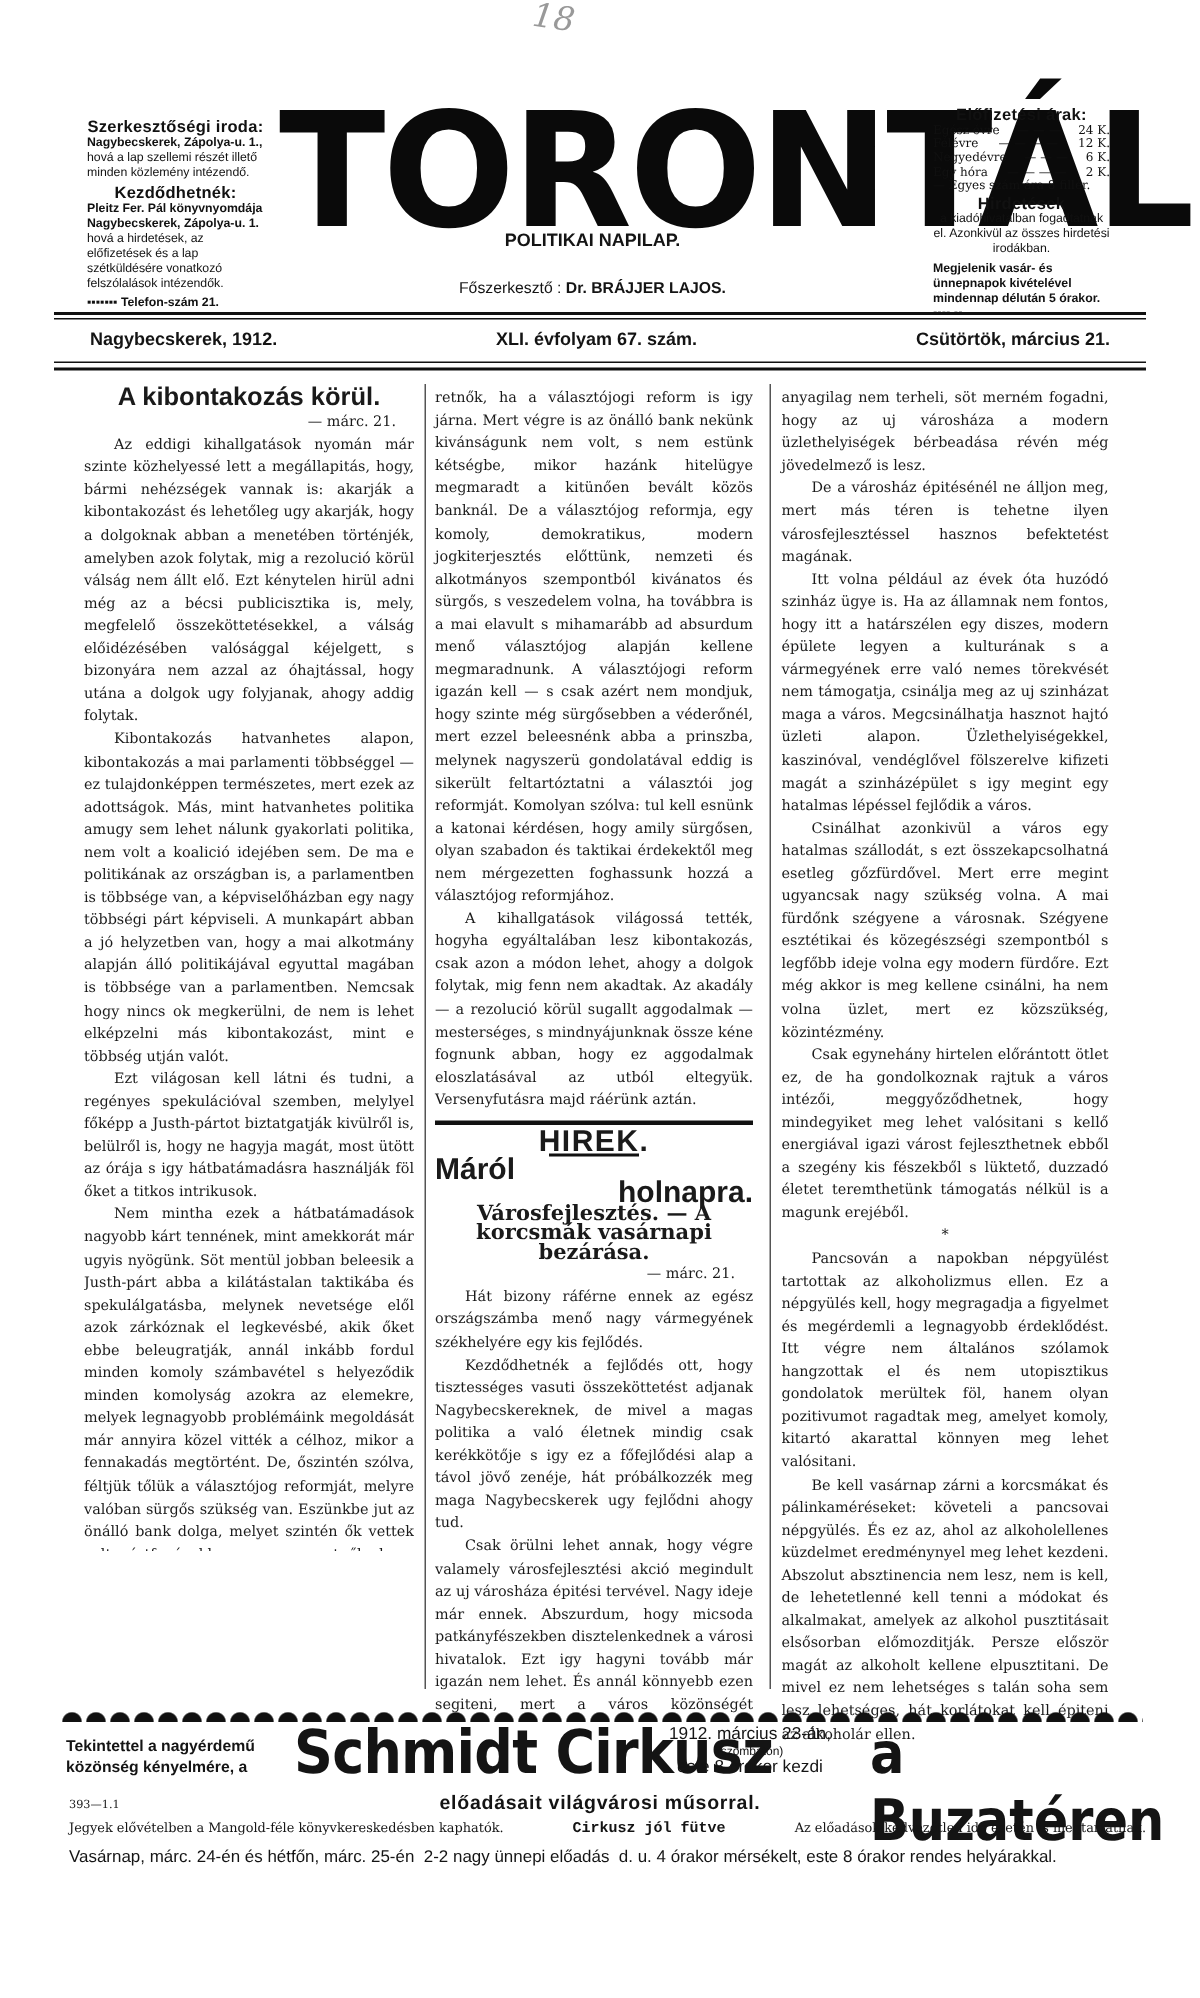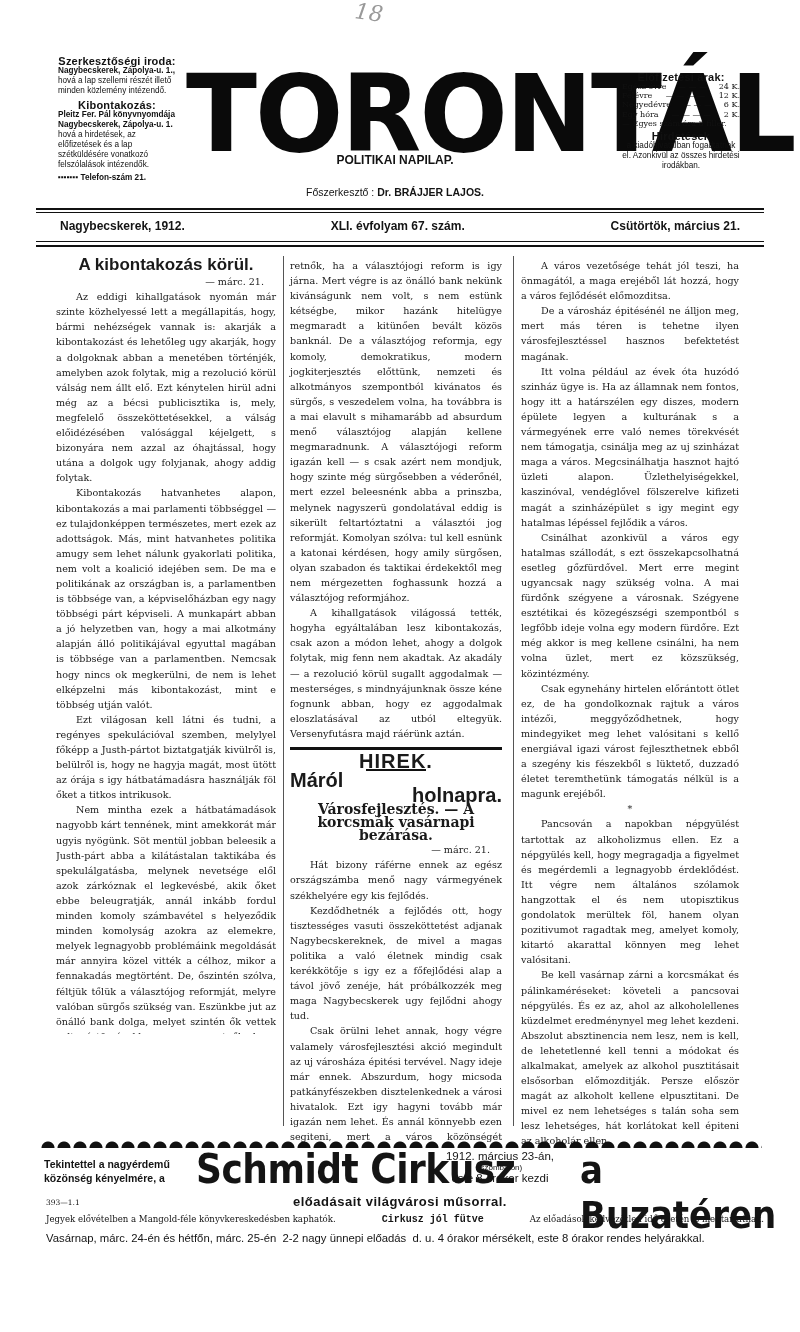--- a/index.html
+++ b/index.html
@@ -6,21 +6,21 @@
   body { width:800px; height:1332px; position:relative; overflow:hidden; color:#141414;
          font-family:"DejaVu Serif", serif; }
   .abs { position:absolute; }
   .pencil { left:355px; top:0px; font-family:"DejaVu Serif", serif; font-size:22px; color:#999; font-style:italic; transform:rotate(8deg); }
 
   
   .mbox { font-family:"Liberation Sans", sans-serif; font-size:8.2px; line-height:10px; color:#111; }
   .mbox h4 { margin:0; font-size:11px; text-align:center; font-weight:bold; letter-spacing:0.2px; }
   .mbox p { margin:0; }
   .mbox b { font-weight:bold; }
-  .left-box { left:58px; top:56px; width:118px; }
+  .left-box { left:58px; top:80px; width:118px; }
   .right-box { left:622px; top:72px; width:118px; }
   .price-row { display:flex; justify-content:space-between; font-family:"DejaVu Serif", serif; font-size:8px; line-height:9.2px; }
   .center { text-align:center; }
 
   .title { left:186px; top:62px; width:418px; text-align:center; font-family:"DejaVu Sans", sans-serif;
            font-weight:900; font-size:104px; line-height:104px; letter-spacing:-2px; transform:scaleY(1.02);
            color:#0a0a0a; }
   .subtitle { left:186px; top:153px; width:418px; text-align:center; font-family:"Liberation Sans", sans-serif; font-weight:bold; font-size:12px; }
   .editor { left:186px; top:186px; width:418px; text-align:center; font-family:"Liberation Sans", sans-serif; font-size:10.5px; }
   .editor b { font-weight:bold; }
@@ -67,21 +67,21 @@
 </style>
 </head>
 <body>
 
 <div class="abs pencil">18</div>
 
 <div class="abs mbox left-box">
   <h4>Szerkesztőségi iroda:</h4>
   <p><b>Nagybecskerek, Zápolya-u. 1.,</b></p>
   <p>hová a lap szellemi részét illető minden közlemény intézendő.</p>
-  <h4 style="margin-top:4px">Kibontakozás:</h4>
+  <h4 style="margin-top:4px">Kezdődhetnék:</h4>
   <p><b>Pleitz Fer. Pál könyvnyomdája</b></p>
   <p><b>Nagybecskerek, Zápolya-u. 1.</b></p>
   <p>hová a hirdetések, az előfizetések és a lap szétküldésére vonatkozó felszólalások intézendők.</p>
   <p style="margin-top:3px"><b>▪▪▪▪▪▪▪ Telefon-szám 21.</b></p>
 </div>
 
 <div class="abs title">TORONTÁL</div>
 <div class="abs subtitle">POLITIKAI NAPILAP.</div>
 <div class="abs editor">
   <span>Főszerkesztő :</span>
@@ -108,20 +108,21 @@
   <div class="price-row">
       <span>Egy hóra</span>
       <span>— — — —</span>
       <span>2 K.</span>
     </div>
   <div class="price-row">
       <span>— Egyes szám ára 8 fillér.</span>
     </div>
   <h4 style="margin-top:3px">Hirdetések</h4>
   <p class="center">a kiadóhivatalban fogadtatnak el. Azonkivül az összes hirdetési irodákban.</p>
+  <p style="margin-top:3px"><b>Megjelenik vasár- és ünnepnapok kivételével mindennap délután 5 órakor. ▪▪▪▪ ▪▪</b></p>
 </div>
 
 <div class="abs rule" style="top:208px"></div>
 <div class="abs rule thin" style="top:212px"></div>
 <div class="abs dateline">
   <span>Nagybecskerek, 1912.</span>
   <span>XLI. évfolyam 67. szám.</span>
   <span>Csütörtök, március 21.</span>
 </div>
 <div class="abs rule thin" style="top:241px"></div>
@@ -148,21 +149,21 @@
   <div class="col-head-l">Máról</div>
   <div class="col-head-r">holnapra.</div>
   <p class="subhead">Városfejlesztés. — A korcsmák vasárnapi bezárása.</p>
   <p class="dateright">— márc. 21.</p>
   <p>Hát bizony ráférne ennek az egész országszámba menő nagy vármegyének székhelyére egy kis fejlődés.</p>
   <p>Kezdődhetnék a fejlődés ott, hogy tisztességes vasuti összeköttetést adjanak Nagybecskereknek, de mivel a magas politika a való életnek mindig csak kerékkötője s igy ez a főfejlődési alap a távol jövő zenéje, hát próbálkozzék meg maga Nagybecskerek ugy fejlődni ahogy tud.</p>
   <p style="height:120px; overflow:hidden">Csak örülni lehet annak, hogy végre valamely városfejlesztési akció megindult az uj városháza épitési tervével. Nagy ideje már ennek. Abszurdum, hogy micsoda patkányfészekben disztelenkednek a városi hivatalok. Ezt igy hagyni tovább már igazán nem lehet. És annál könnyebb ezen segiteni, mert a város közönségét anyagilag nem terheli, söt mernénk fogadni, hogy az uj városháza a modern üzlethelyiségek bérbeadása révén még jövedelmező is lesz.</p>
 </div>
 
 <div class="abs col col3">
-  <p>A város vezetősége tehát jól teszi, ha önmagától, a maga erejéből lát hozzá, hogy a város fejlődését előmozditsa.</p>
+  <p class="noind">anyagilag nem terheli, söt merném fogadni, hogy az uj városháza a modern üzlethelyiségek bérbeadása révén még jövedelmező is lesz.</p>
   <p>De a városház épitésénél ne álljon meg, mert más téren is tehetne ilyen városfejlesztéssel hasznos befektetést magának.</p>
   <p>Itt volna például az évek óta huzódó szinház ügye is. Ha az államnak nem fontos, hogy itt a határszélen egy diszes, modern épülete legyen a kulturának s a vármegyének erre való nemes törekvését nem támogatja, csinálja meg az uj szinházat maga a város. Megcsinálhatja hasznot hajtó üzleti alapon. Üzlethelyiségekkel, kaszinóval, vendéglővel fölszerelve kifizeti magát a szinházépület s igy megint egy hatalmas lépéssel fejlődik a város.</p>
   <p>Csinálhat azonkivül a város egy hatalmas szállodát, s ezt összekapcsolhatná esetleg gőzfürdővel. Mert erre megint ugyancsak nagy szükség volna. A mai fürdőnk szégyene a városnak. Szégyene esztétikai és közegészségi szempontból s legfőbb ideje volna egy modern fürdőre. Ezt még akkor is meg kellene csinálni, ha nem volna üzlet, mert ez közszükség, közintézmény.</p>
   <p>Csak egynehány hirtelen előrántott ötlet ez, de ha gondolkoznak rajtuk a város intézői, meggyőződhetnek, hogy mindegyiket meg lehet valósitani s kellő energiával igazi várost fejleszthetnek ebből a szegény kis fészekből s lüktető, duzzadó életet teremthetünk támogatás nélkül is a magunk erejéből.</p>
   <p class="star">*</p>
   <p>Pancsován a napokban népgyülést tartottak az alkoholizmus ellen. Ez a népgyülés kell, hogy megragadja a figyelmet és megérdemli a legnagyobb érdeklődést. Itt végre nem általános szólamok hangzottak el és nem utopisztikus gondolatok merültek föl, hanem olyan pozitivumot ragadtak meg, amelyet komoly, kitartó akarattal könnyen meg lehet valósitani.</p>
   <p>Be kell vasárnap zárni a korcsmákat és pálinkaméréseket: követeli a pancsovai népgyülés. És ez az, ahol az alkoholellenes küzdelmet eredménynyel meg lehet kezdeni. Abszolut absztinencia nem lesz, nem is kell, de lehetetlenné kell tenni a módokat és alkalmakat, amelyek az alkohol pusztitásait elsősorban előmozditják. Persze először magát az alkoholt kellene elpusztitani. De mivel ez nem lehetséges s talán soha sem lesz lehetséges, hát korlátokat kell épiteni az alkoholár ellen.</p>
 </div>
 
 <div class="abs scallop"></div>

